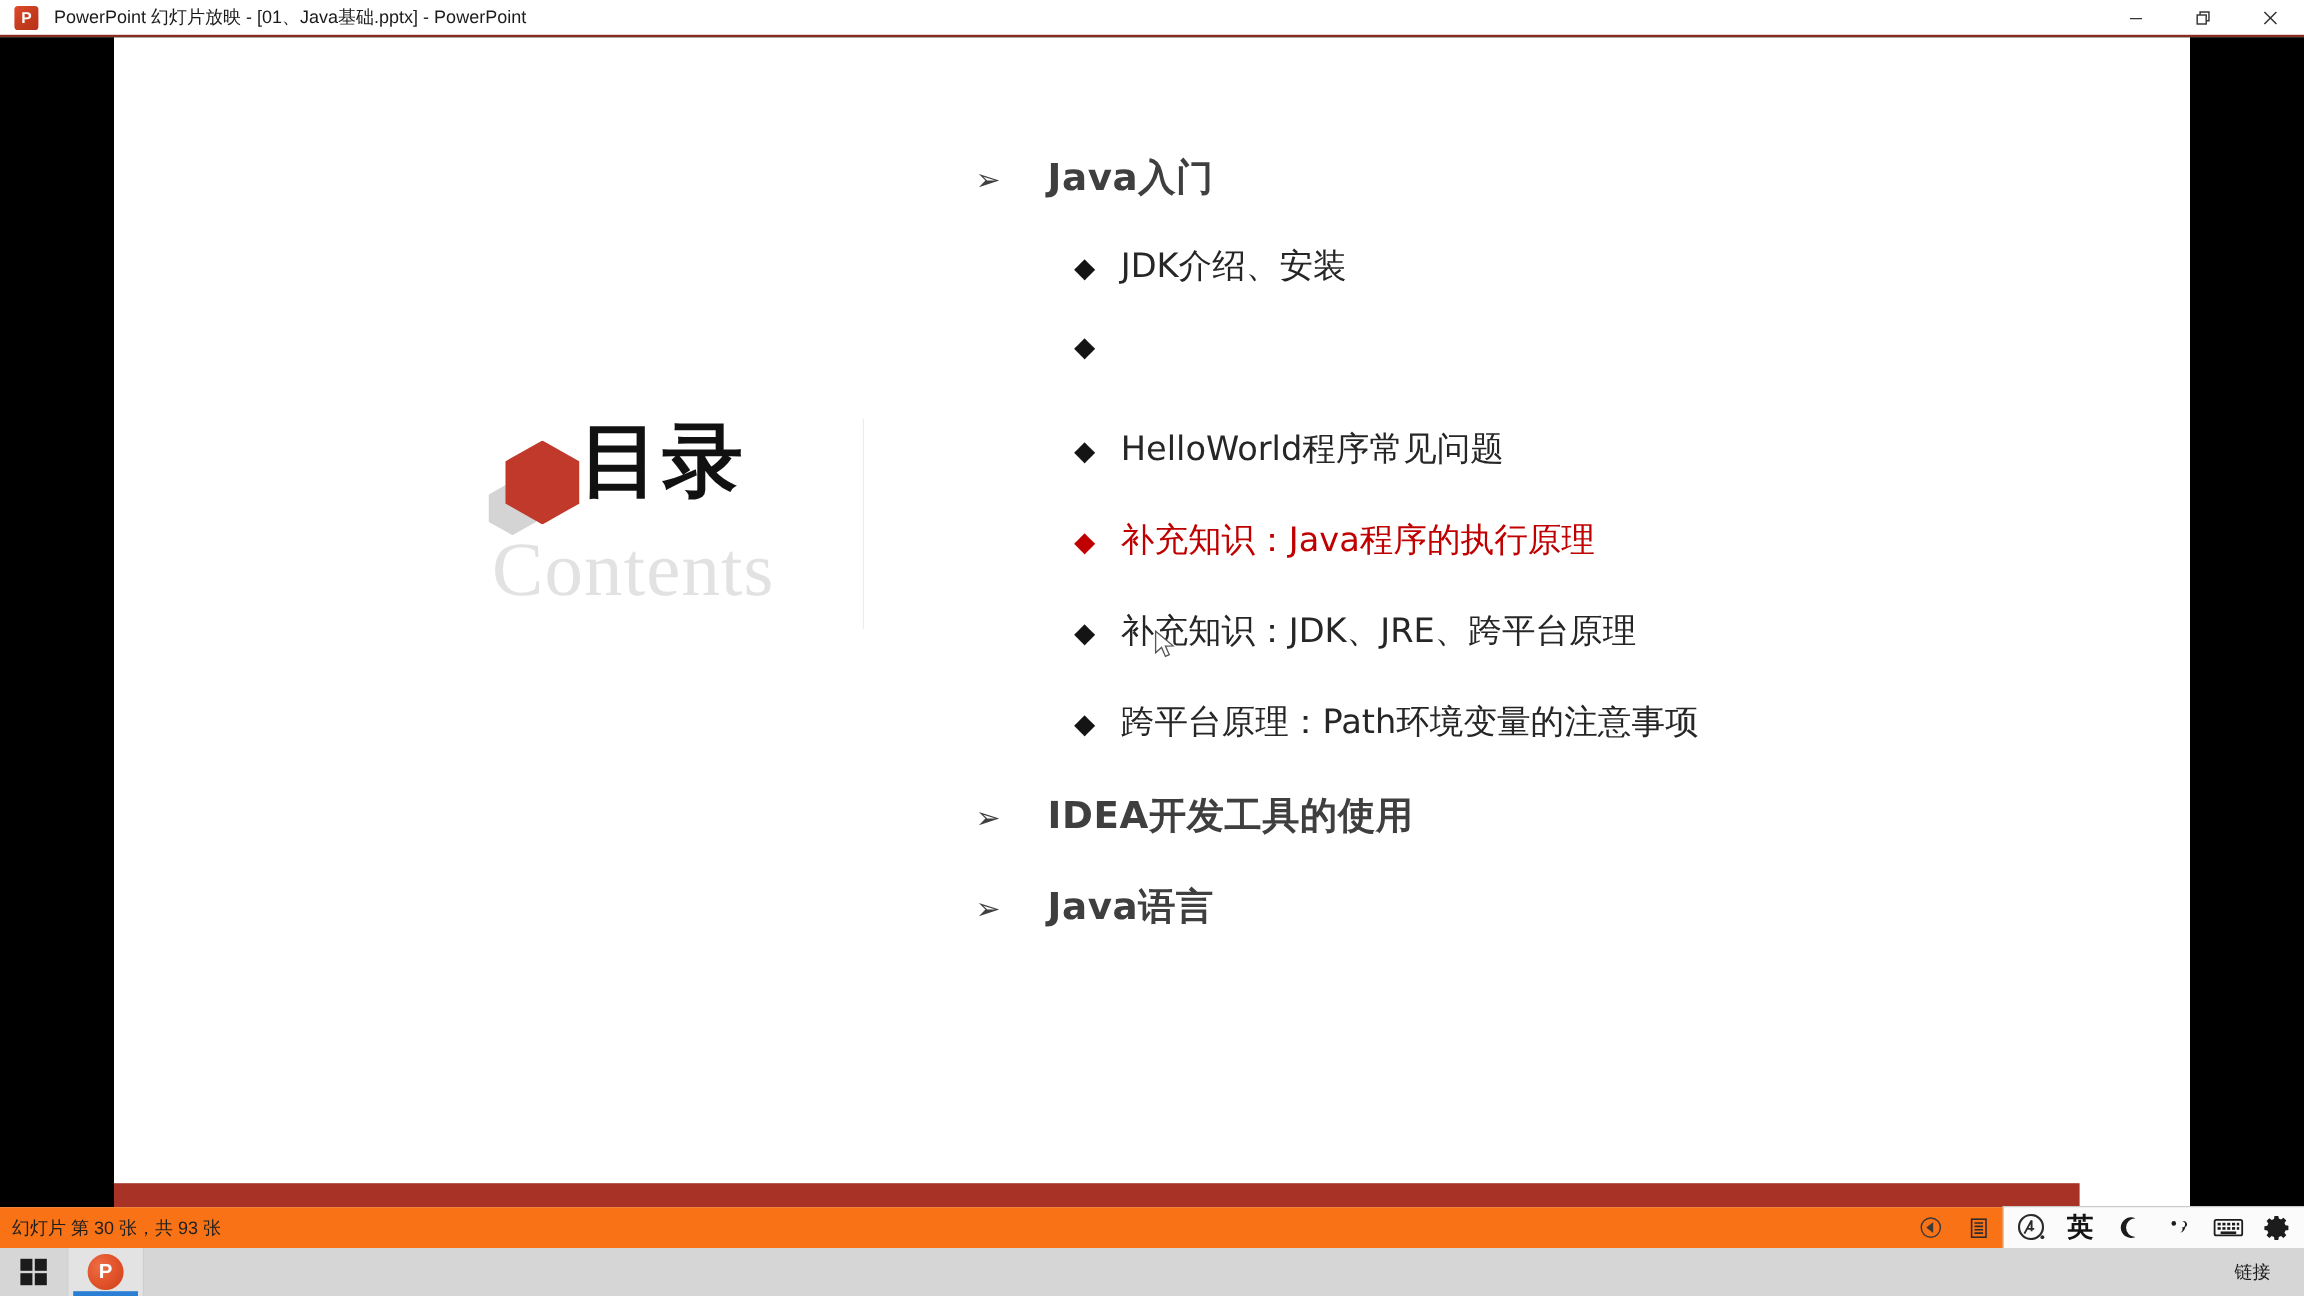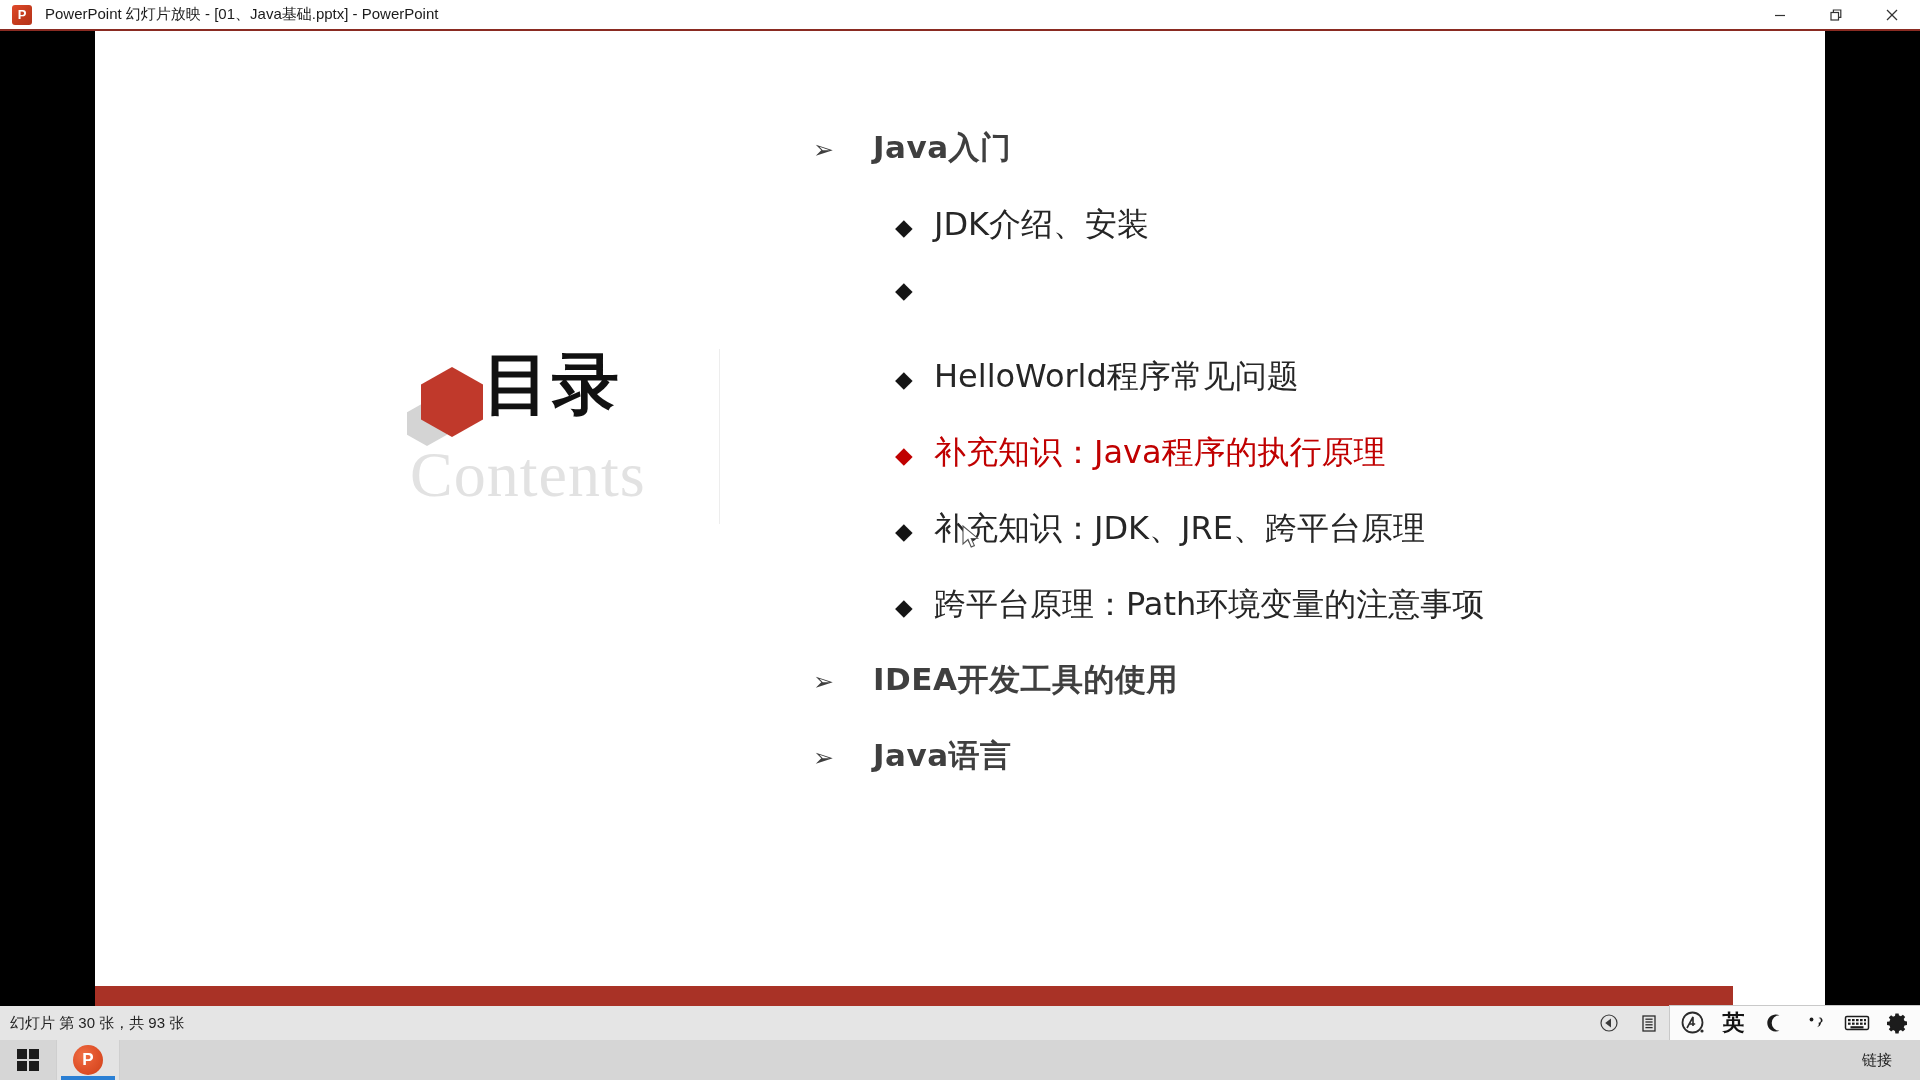--- a/index.html
+++ b/index.html
@@ -208,21 +208,21 @@
   .bullet-diamond {
     width: 22px;
     flex: 0 0 auto;
     font-size: 23px;
     line-height: 1;
     color: #141414;
     font-family: "DejaVu Sans", sans-serif;
   }
   .label-l2 {
     margin-left: 17px;
-    font-size: 32px;
+    font-size: 28px;
     color: #262626;
     font-family: "DejaVu Sans", "Liberation Sans", sans-serif;
   }
   .hl .bullet-diamond,
   .hl .label-l2 {
     color: #c00000;
   }
 
   
   .cursor {
@@ -233,21 +233,21 @@
     height: 26px;
     pointer-events: none;
   }
 
   
   .statusbar {
     position: absolute;
     left: 0; top: 1006px;
     width: 1920px;
     height: 34px;
-    background: #e5e5e5;
+    background: #f97316;
     display: flex;
     align-items: center;
   }
   .status-text {
     margin-left: 10px;
     font-size: 15px;
     color: #1f1f1f;
     white-space: nowrap;
     font-family: "Liberation Sans", "DejaVu Sans", sans-serif;
   }

